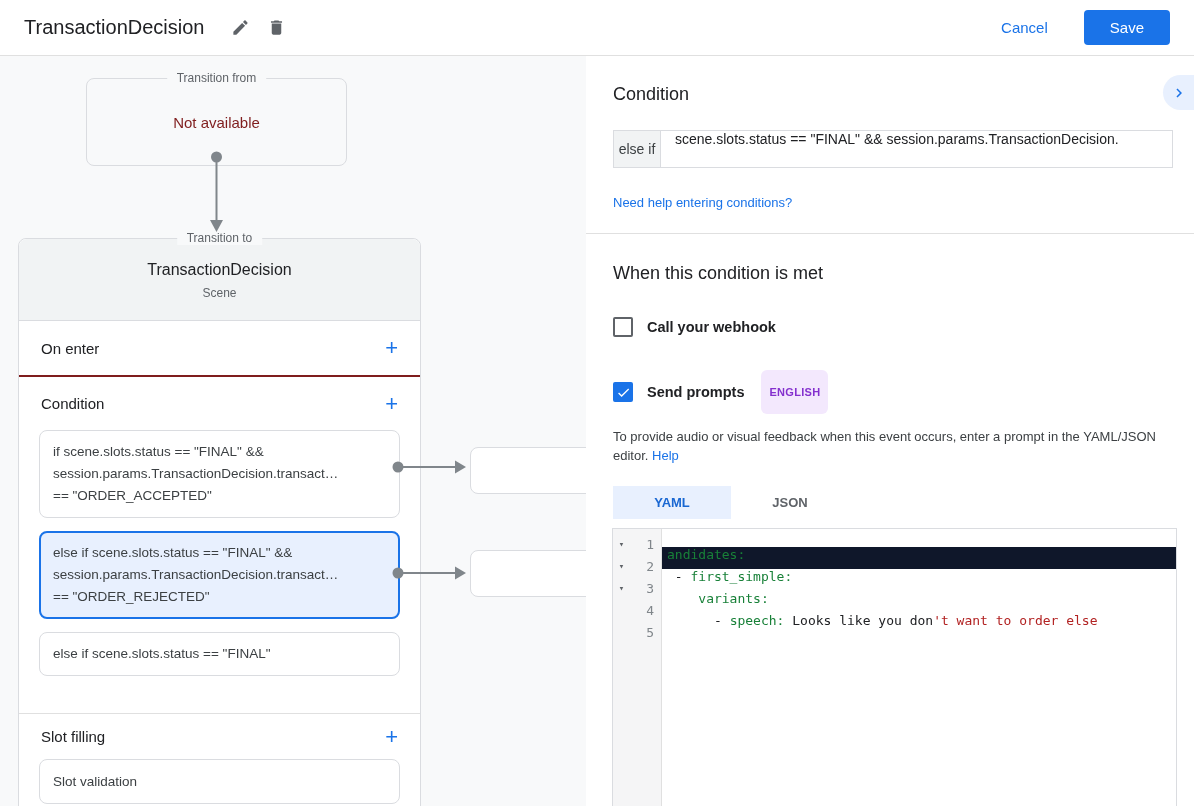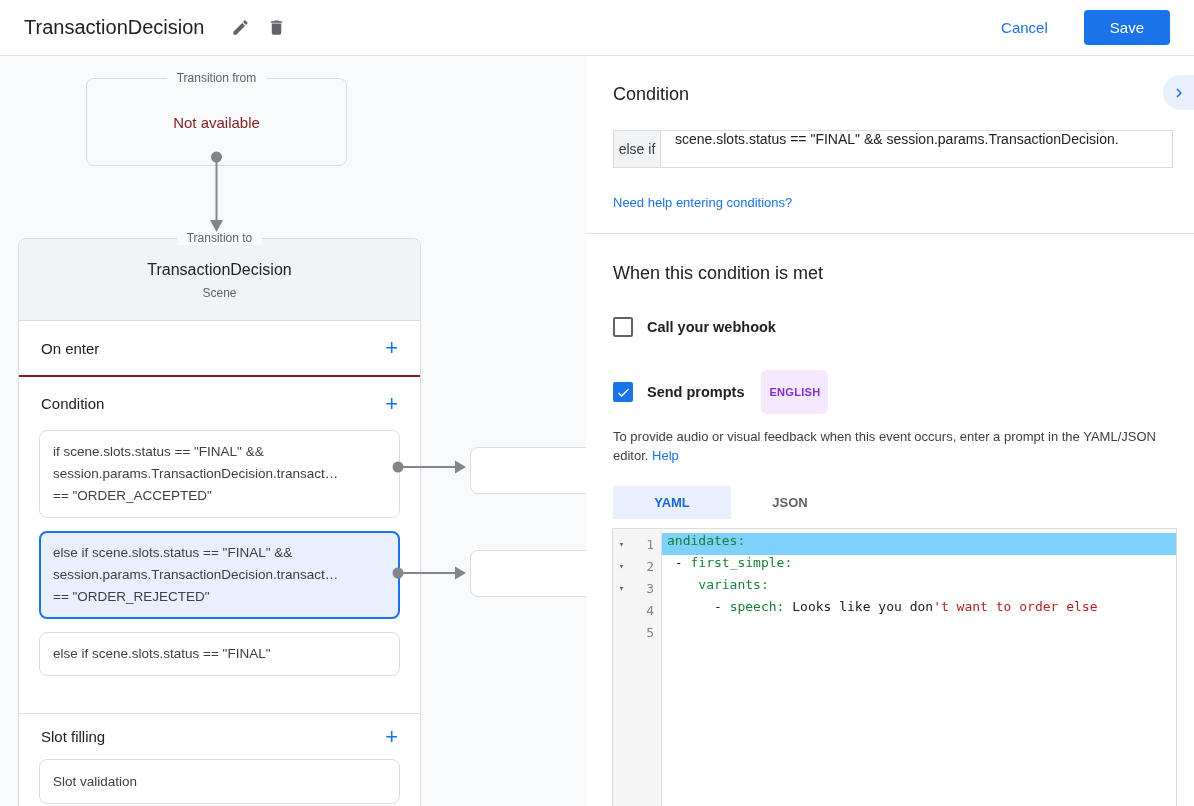--- a/index.html
+++ b/index.html
@@ -103,21 +103,21 @@
     margin-top:9px; margin-left:-1px; width:565px; height:337px;
     border:1px solid #dadce0; border-bottom:none; display:flex; background:#fff;
     font-family:"DejaVu Sans Mono", monospace; font-size:13px;
   }
   .gutter{ width:49px; background:#f5f5f6; border-right:1px solid #e0e0e0; padding-top:4px; flex:none;}
   .gutter .grow{ height:22px; display:flex; align-items:center; }
   .gutter .tri{ width:17px; text-align:center; font-size:9px; color:#5f6368; cursor:pointer;}
   .gutter .num{ flex:1; text-align:right; padding-right:7px; color:#80868b; }
   .code{ flex:1; padding-top:4px; overflow:hidden; cursor:text; }
   .code .crow{ height:22px; white-space:pre; padding-left:5px; overflow:hidden;}
-  .code .crow.hl{ background:#7dd3fc; }
+  .code .crow.hl{ background:#0f172a;margin-top:14px; }
   .tok-key{ color:#188038; }
   .tok-plain{ color:#202124; }
   .tok-str{ color:#b22222; }
 </style>
 </head>
 <body>
 
 <div class="topbar">
   <h1>TransactionDecision</h1>
   <button class="icon-btn">

